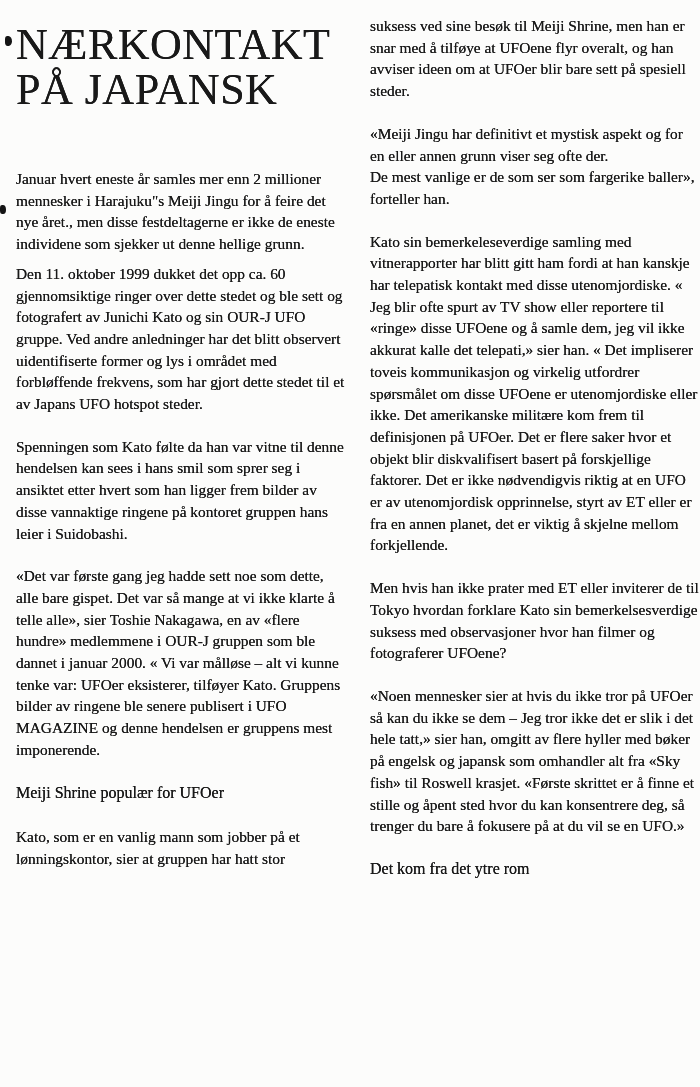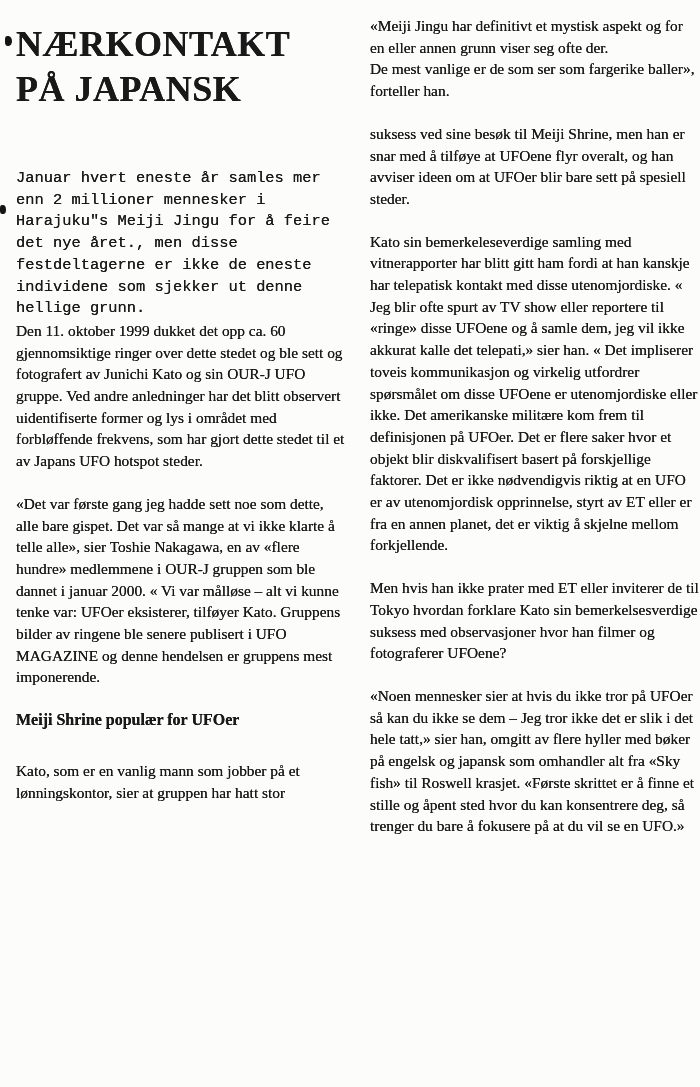--- a/index.html
+++ b/index.html
@@ -19,23 +19,23 @@
     display: flex;
     padding: 14px 6px 0 16px;
     gap: 24px;
     box-sizing: border-box;
   }
   .col {
     width: 330px;
     flex: 0 0 330px;
   }
   .title {
-    font-size: 36px;
+    font-size: 44px;
     line-height: 45px;
-    font-weight: bold;
+    font-weight: normal;
     margin: 8px 0 0 0;
     white-space: pre-line;
     letter-spacing: 0.5px;
     text-shadow: 0 0 0.5px #111;
   }
   .byline {
     font-size: 24px;
     line-height: 31px;
     font-weight: bold;
     margin: 13px 0 0 0;
@@ -46,28 +46,27 @@
     margin-top: 56px !important;
   }
   .para {
     font-size: 15.4px;
     line-height: 21.7px;
     margin: 0 0 21px 0;
     white-space: pre-line;
     text-shadow: 0 0 0.35px #222;
   }
   .para.tight {
-    margin-bottom: 0;
-    font-family: Liberation Mono, monospace;
+    margin-bottom: 8px;
   }
   .subhead {
     font-size: 16px;
     line-height: 21.7px;
-    font-weight: bold;
-    margin: 4px 0 29px 0;
+    font-weight: normal;
+    margin: 4px 0 23px 0;
     text-shadow: 0 0 0.4px #111;
   }
   .col-right {
     padding-top: 1px;
   }
   .col-right .para:first-child {
     margin-top: 0;
   }
   
   .speck {
@@ -85,27 +84,29 @@
 <div class="speck speck-2"></div>
 
 <div class="page">
 
   <div class="col col-left">
     <h1 class="title">NÆRKONTAKT
 PÅ JAPANSK</h1>
 
     <p class="para tight body-start">Januar hvert eneste år samles mer enn 2 millioner mennesker i Harajuku"s Meiji Jingu for å feire det nye året., men disse festdeltagerne er ikke de eneste individene som sjekker ut denne hellige grunn.</p>
     <p class="para">Den 11. oktober 1999 dukket det opp ca. 60 gjennomsiktige ringer over dette stedet og ble sett og fotografert av Junichi Kato og sin OUR-J UFO gruppe. Ved andre anledninger har det blitt observert uidentifiserte former og lys i området med forbløffende frekvens, som har gjort dette stedet til et av Japans UFO hotspot steder.</p>
+    <p class="para">Spenningen som Kato følte da han var vitne til denne hendelsen kan sees i hans smil som sprer seg i ansiktet etter hvert som han ligger frem bilder av disse vannaktige ringene på kontoret gruppen hans leier i Suidobashi.</p>
     <p class="para">«Det var første gang jeg hadde sett noe som dette, alle bare gispet. Det var så mange at vi ikke klarte å telle alle», sier Toshie Nakagawa, en av «flere hundre» medlemmene i OUR-J gruppen som ble dannet i januar 2000. « Vi var målløse – alt vi kunne tenke var: UFOer eksisterer, tilføyer Kato. Gruppens bilder av ringene ble senere publisert i UFO MAGAZINE og denne hendelsen er gruppens mest imponerende.</p>
     <p class="subhead">Meiji Shrine populær for UFOer</p>
     <p class="para">Kato, som er en vanlig mann som jobber på et lønningskontor, sier at gruppen har hatt stor</p>
   </div>
 
   <div class="col col-right">
+    <p class="para">suksess ved sine besøk til Meiji Shrine, men han er snar med å tilføye at UFOene flyr overalt, og han avviser ideen om at UFOer blir bare sett på spesiell steder.</p>
     <p class="para">«Meiji Jingu har definitivt et mystisk aspekt og for en eller annen grunn viser seg ofte der.
 De mest vanlige er de som ser som fargerike baller», forteller han.</p>
-    <p class="para">suksess ved sine besøk til Meiji Shrine, men han er snar med å tilføye at UFOene flyr overalt, og han avviser ideen om at UFOer blir bare sett på spesiell steder.</p>
     <p class="para">Kato sin bemerkeleseverdige samling med vitnerapporter har blitt gitt ham fordi at han kanskje har telepatisk kontakt med disse utenomjordiske. « Jeg blir ofte spurt av TV show eller reportere til «ringe» disse UFOene og å samle dem, jeg vil ikke akkurat kalle det telepati,» sier han. « Det impliserer toveis kommunikasjon og virkelig utfordrer spørsmålet om disse UFOene er utenomjordiske eller ikke. Det amerikanske militære kom frem til definisjonen på UFOer. Det er flere saker hvor et objekt blir diskvalifisert basert på forskjellige faktorer. Det er ikke nødvendigvis riktig at en UFO er av utenomjordisk opprinnelse, styrt av ET eller er fra en annen planet, det er viktig å skjelne mellom forkjellende.</p>
     <p class="para">Men hvis han ikke prater med ET eller inviterer de til Tokyo hvordan forklare Kato sin bemerkelsesverdige suksess med observasjoner hvor han filmer og fotograferer UFOene?</p>
     <p class="para">«Noen mennesker sier at hvis du ikke tror på UFOer så kan du ikke se dem – Jeg tror ikke det er slik i det hele tatt,» sier han, omgitt av flere hyller med bøker på engelsk og japansk som omhandler alt fra «Sky fish» til Roswell krasjet. «Første skrittet er å finne et stille og åpent sted hvor du kan konsentrere deg, så trenger du bare å fokusere på at du vil se en UFO.»</p>
+    <p class="subhead">Det kom fra det ytre rom</p>
   </div>
 
 </div>
 
 </body></html>

